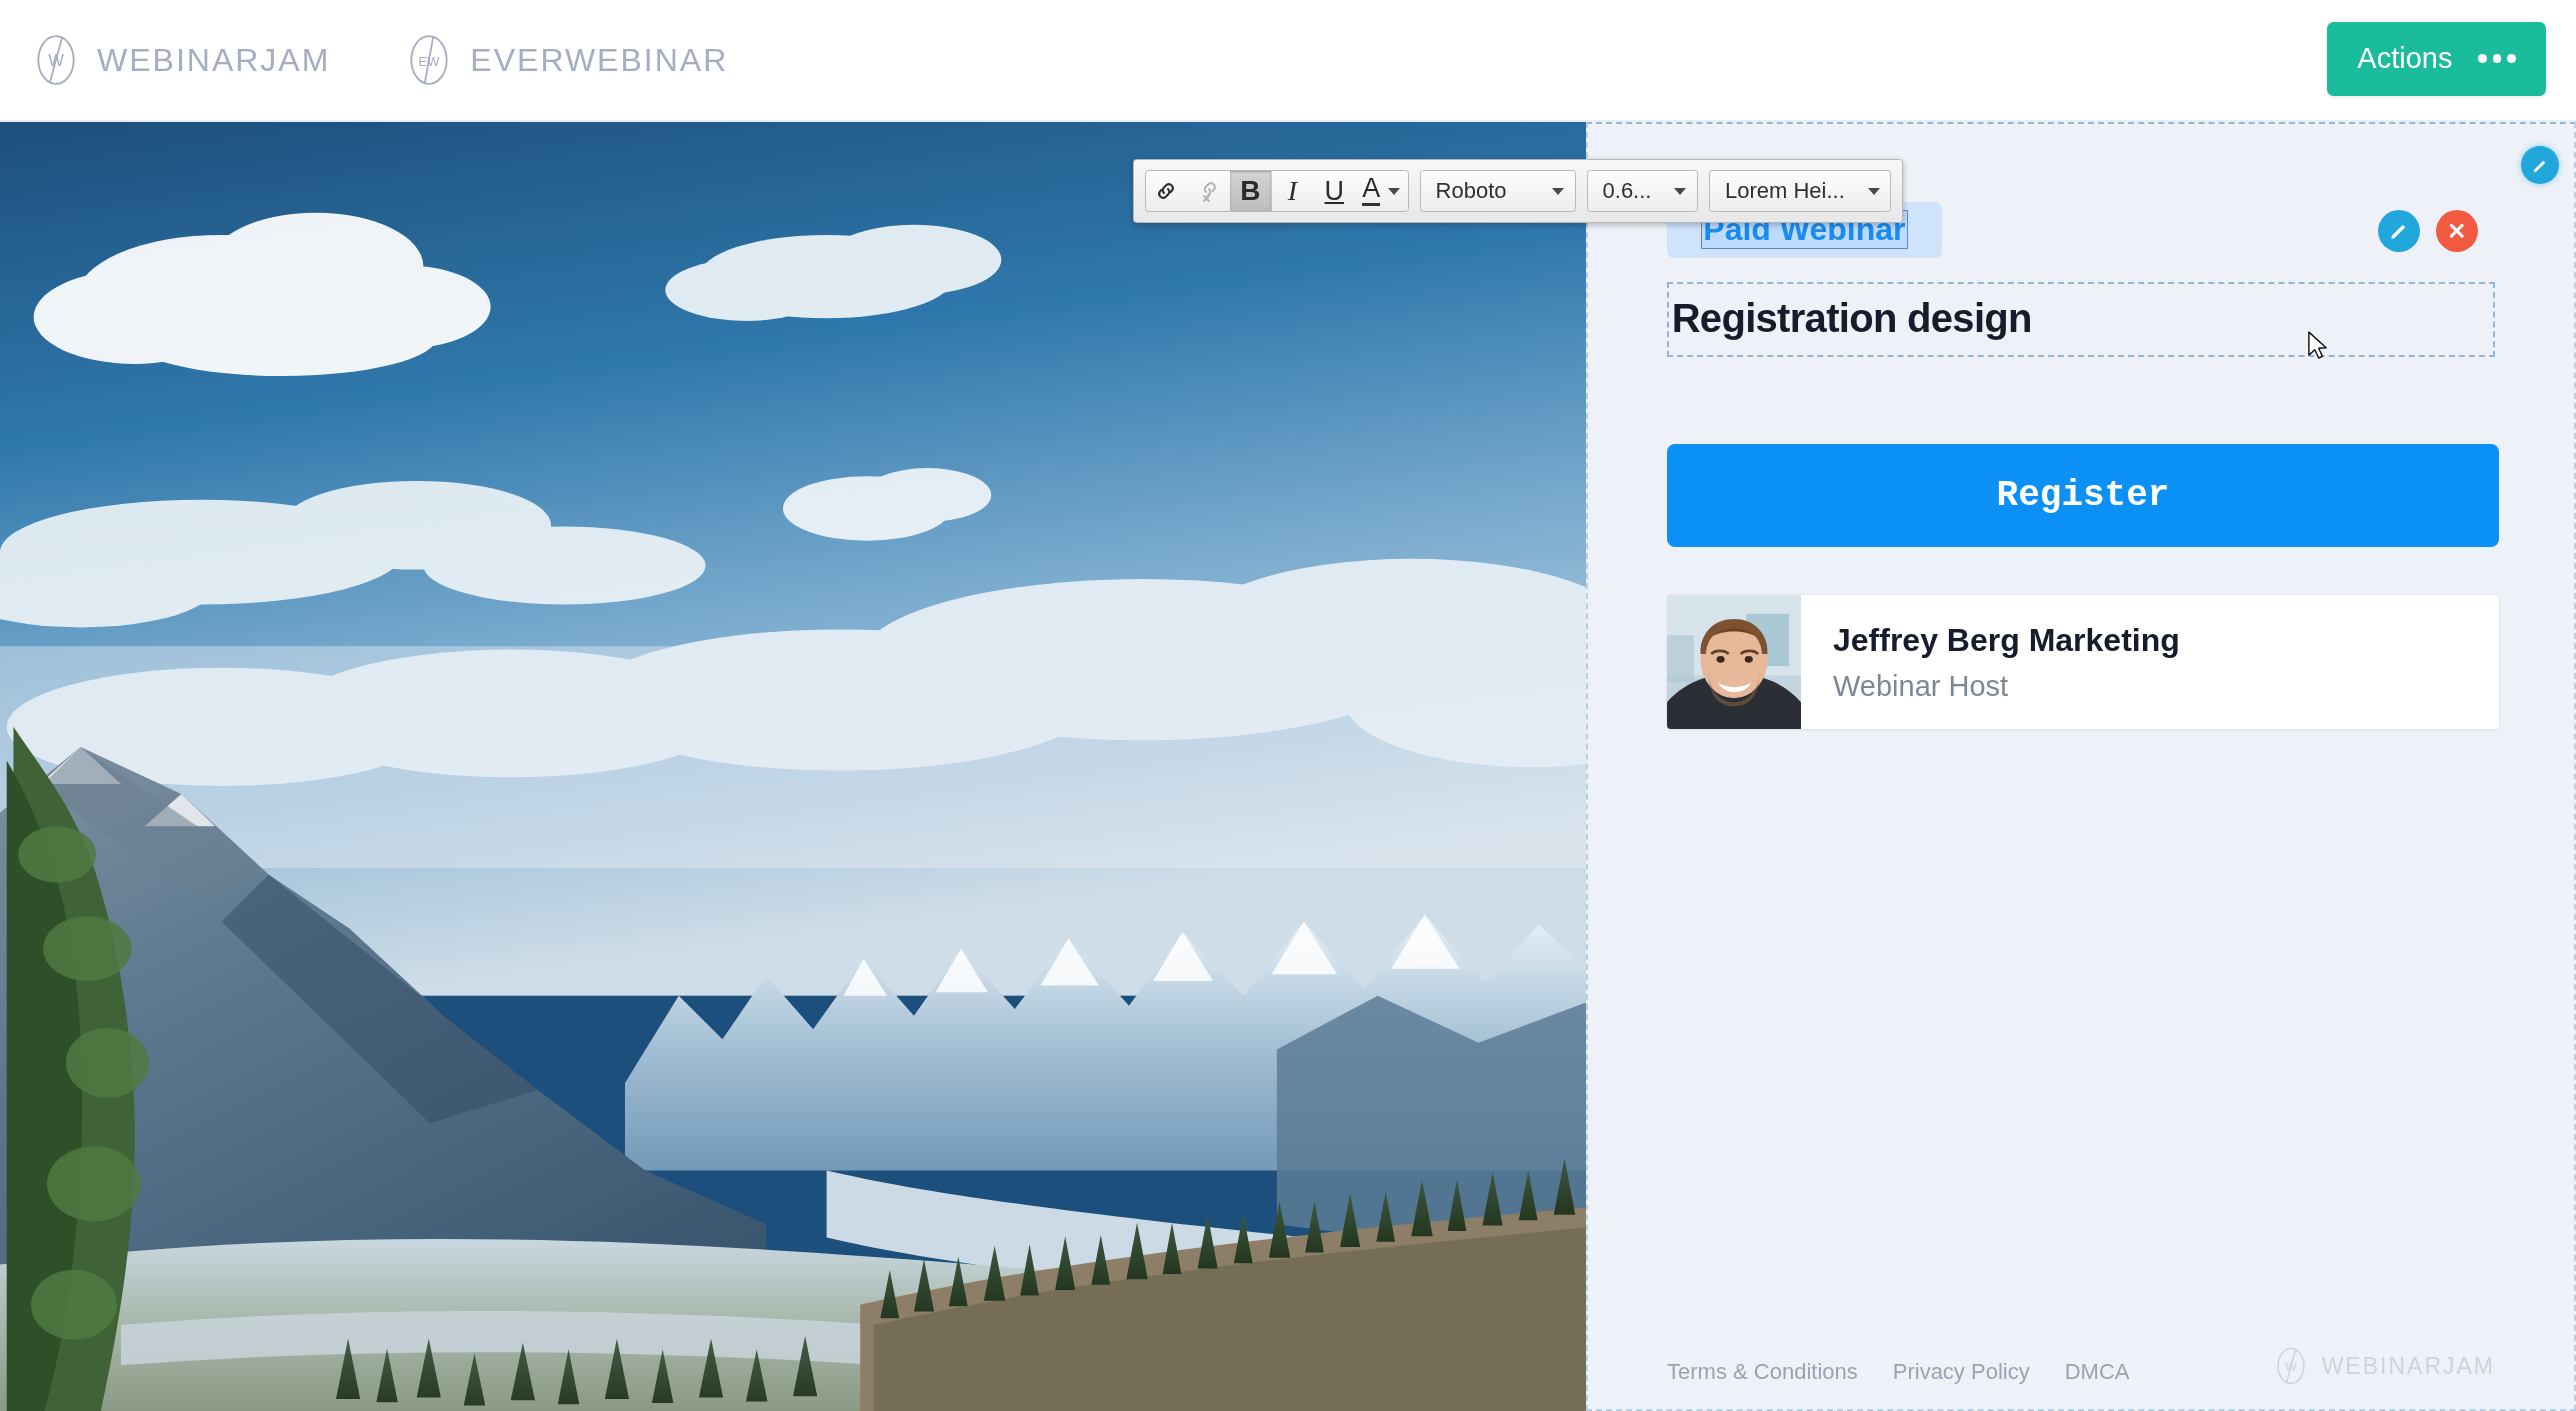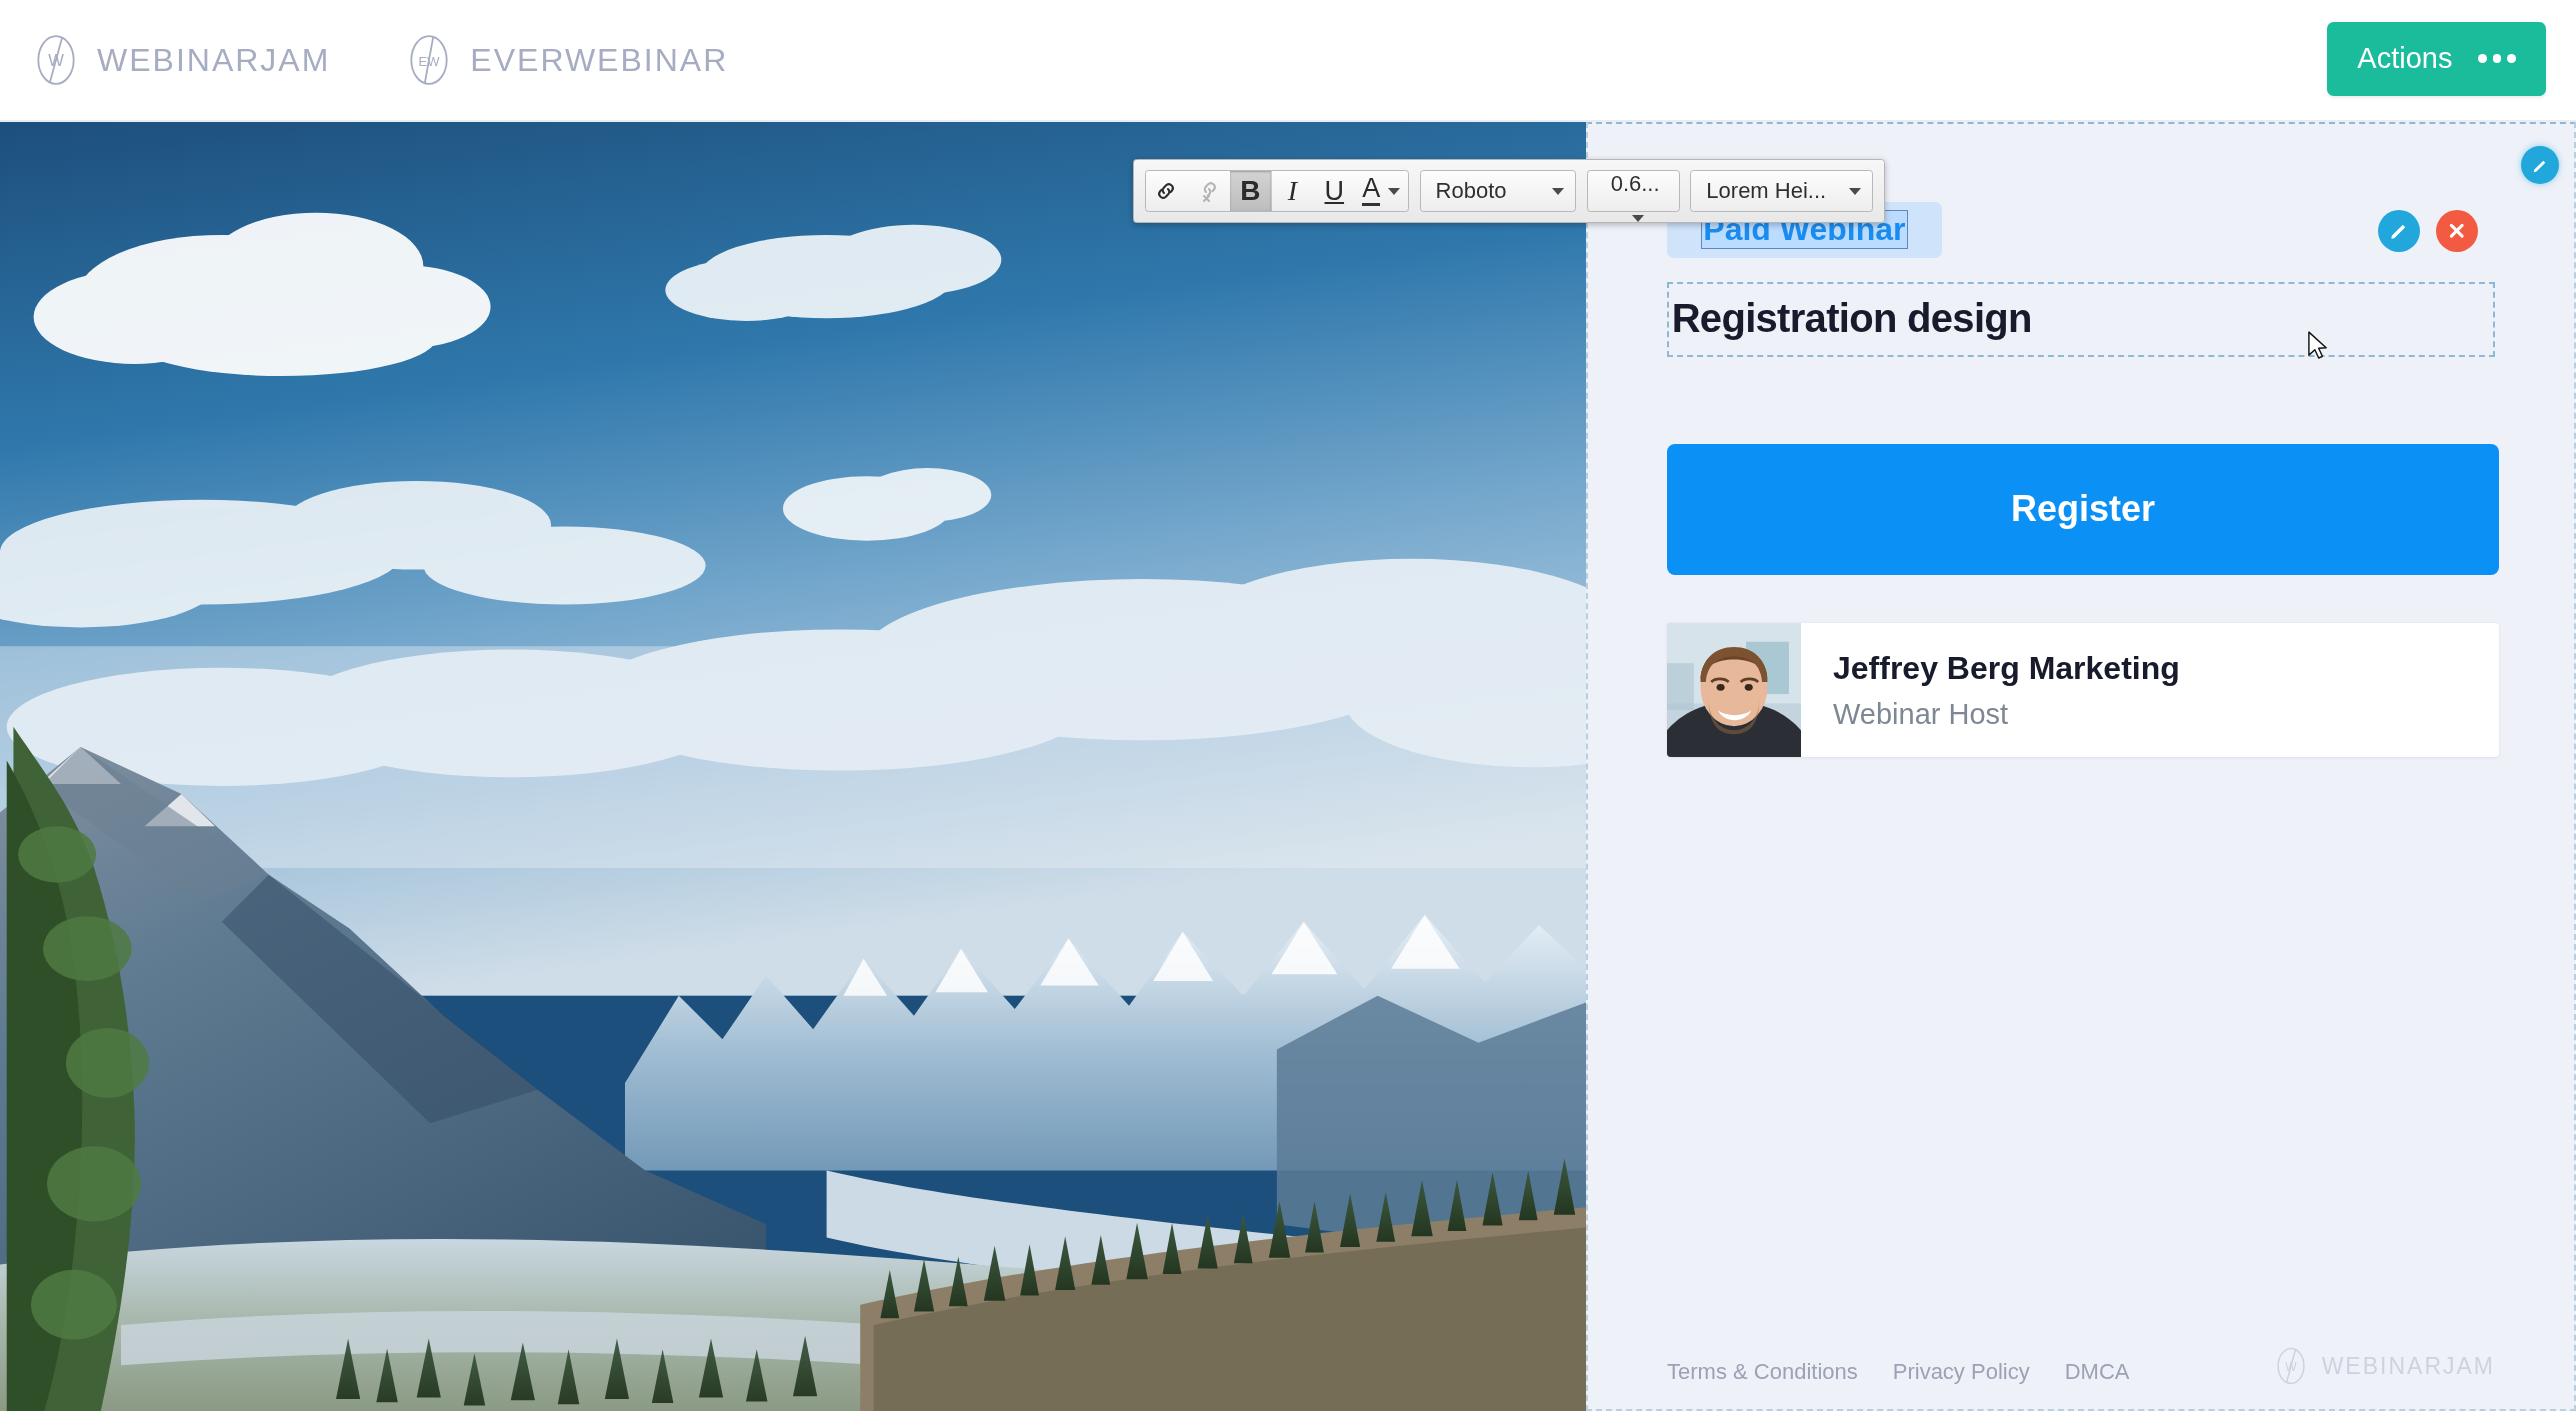--- a/index.html
+++ b/index.html
@@ -149,27 +149,27 @@
     margin-top: 39px;
     font-size: 32px;
     line-height: 1.42;
     color: #4f5a6e;
     max-width: 830px;
   }
 
   
   .register-btn {
     margin-top: 87px;
-    width: 832px; height: 131px;
+    width: 832px; height: 103px;
     background: #0b91f5;
     border: none; border-radius: 8px;
     color: #ffffff;
     font-size: 36px;
     font-weight: bold;
-    font-family: Liberation Sans, sans-serif;
+    font-family: Liberation Mono, monospace;
     cursor: pointer;
     display: flex; align-items: center; justify-content: center;
   }
 
   
   .presenters-title {
     margin-top: 75px;
     font-size: 42px;
     font-weight: bold;
     color: #171b2b;
@@ -272,21 +272,21 @@
     border-radius: 3.4px;
     background: linear-gradient(#fdfdfd, #ededed);
     display: flex; align-items: center; justify-content: space-between;
     padding: 0 10.8px 0 15px;
     font-size: 22px; color: #2f2f2f;
     cursor: pointer;
     white-space: nowrap;
     gap: 17.5px;
   }
   .tt-select.font { min-width: 133px; gap: 40px; }
-  .tt-select.size { min-width: 93px; flex-direction: column; }
+  .tt-select.size { min-width: 93px; }
   .tt-select.lineheight { min-width: 120px; }
 
   
   .cursor {
     position: absolute;
     left: 2307px; top: 331px;
     width: 23px; height: 31px;
     z-index: 60;
     pointer-events: none;
   }

